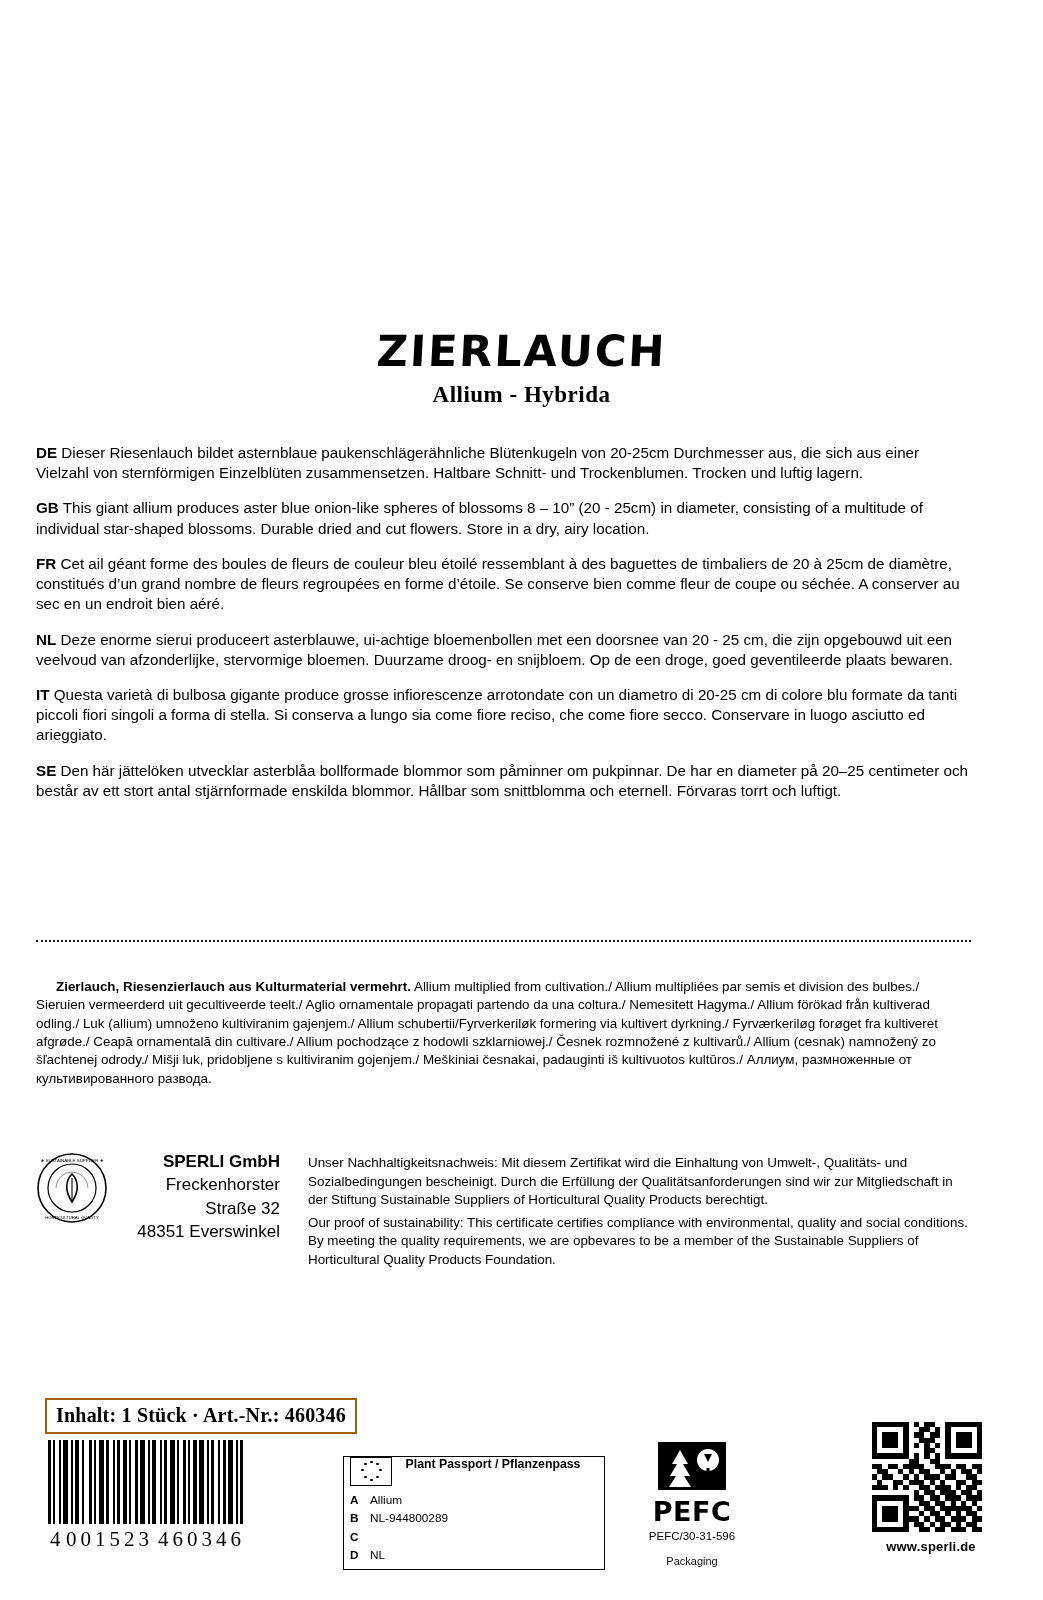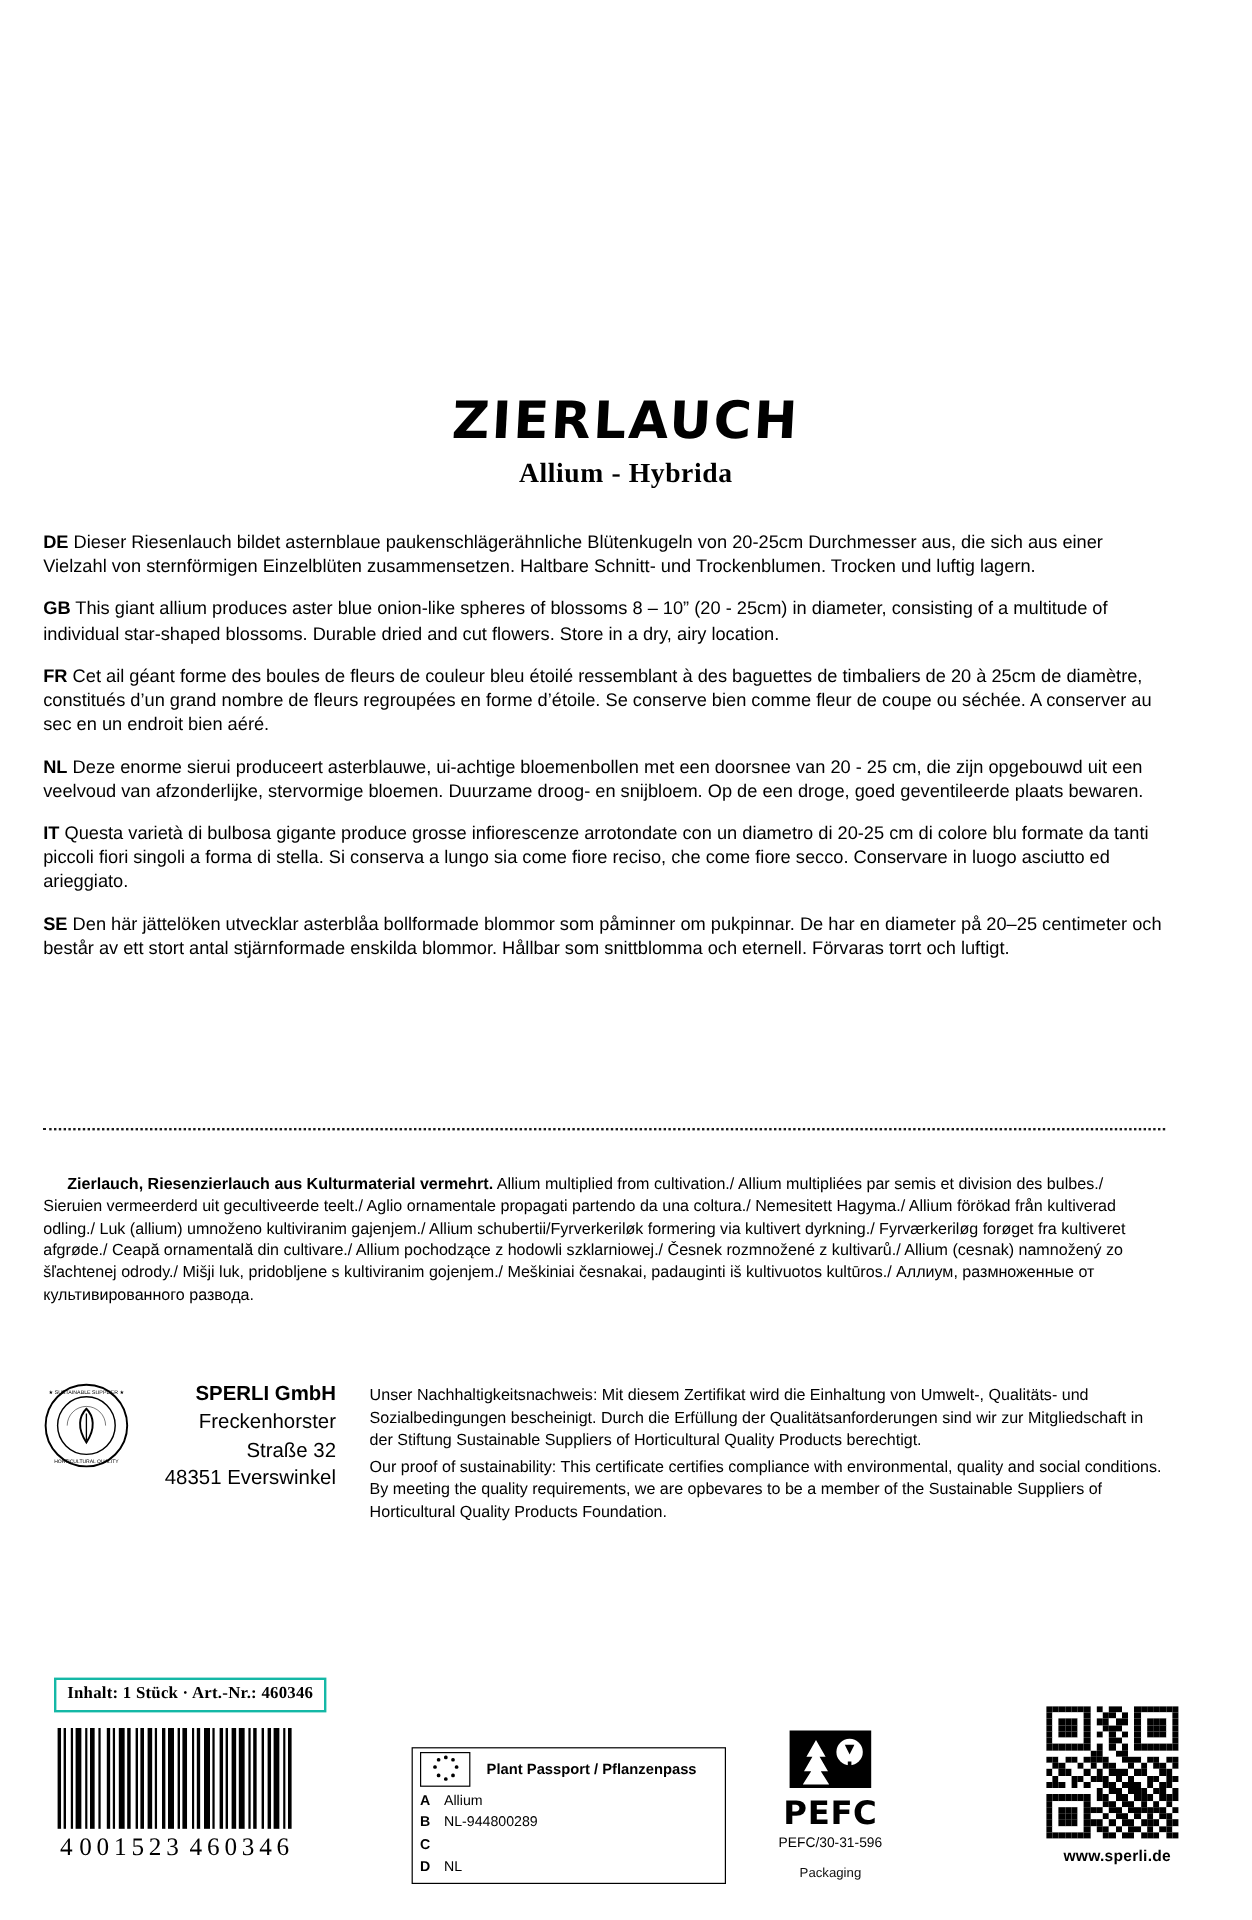--- a/index.html
+++ b/index.html
@@ -127,23 +127,23 @@
     position: absolute;
     left: 0;
     top: 1398px;
     width: 1043px;
     height: 202px;
   }
   .content-box {
     position: absolute;
     left: 45px;
     top: 0;
-    border: 2px solid #14b8a6;
+    border: 2px solid #a16207;
     padding: 4px 9px 5px 9px;
-    font-size: 14px;
+    font-size: 20px;
     font-weight: bold;
     font-family: "Liberation Serif", serif;
     letter-spacing: 0.2px;
   }
   .barcode {
     position: absolute;
     left: 48px;
     top: 42px;
     width: 260px;
     height: 110px;
@@ -175,21 +175,21 @@
     position: absolute;
     left: 343px;
     top: 58px;
     width: 260px;
     height: 112px;
     border: 1.5px solid #000;
     font-size: 11.5px;
   }
   .passport .pp-head {
     display: flex;
-    align-items: center;
+    align-items: flex-start;
     height: 34px;
     padding: 0 6px;
   }
   .eu-flag {
     width: 40px;
     height: 27px;
     background: #ffffff;
     border: 1px solid #000;
     position: relative;
     flex: 0 0 40px;

